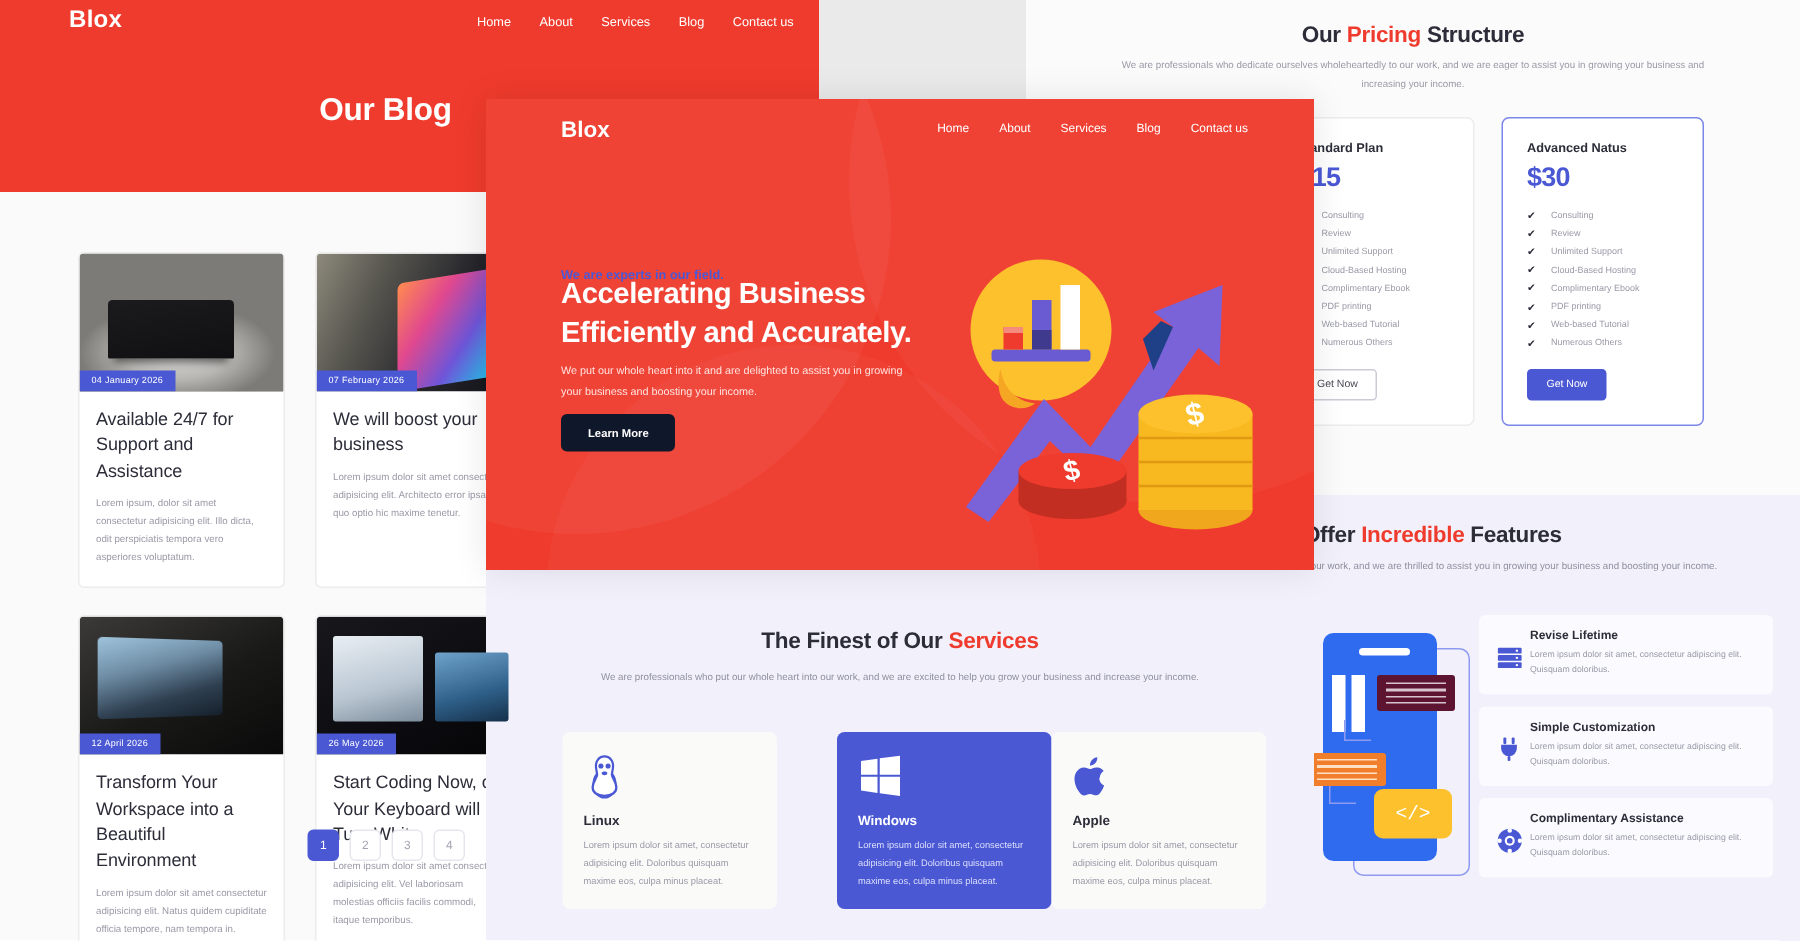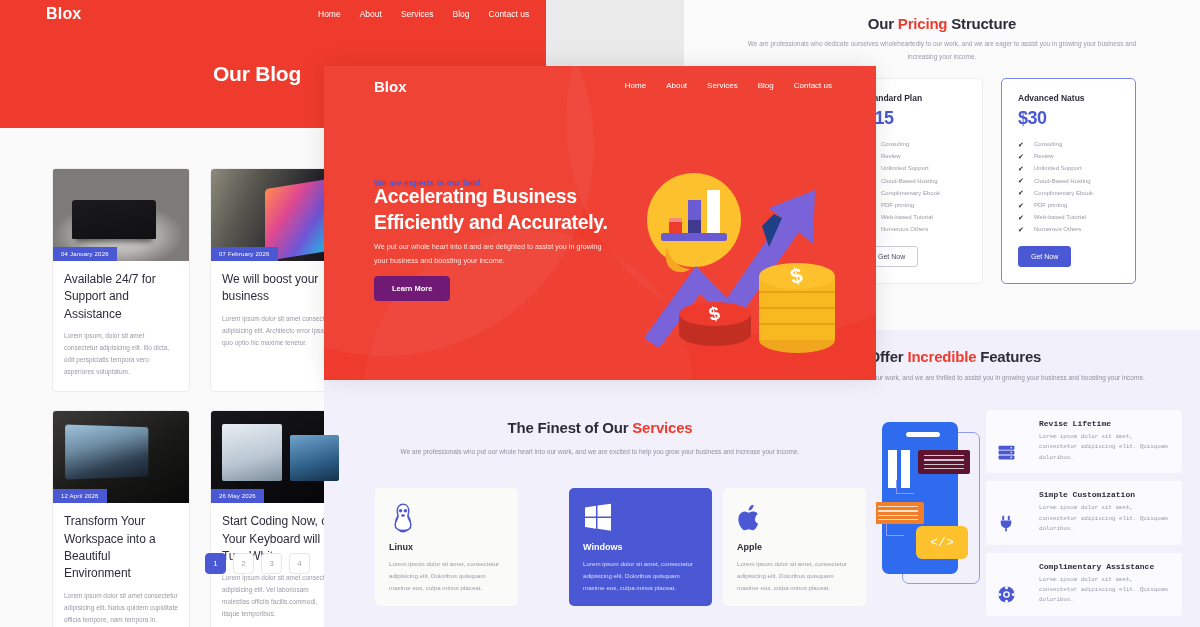--- a/index.html
+++ b/index.html
@@ -185,21 +185,21 @@
     color:#fff;font-size:13px;font-family:"Liberation Mono",monospace;}
   .ill-thin1{position:absolute;left:22px;top:62px;width:18px;height:14px;border-left:1px solid #8e9bf0;border-bottom:1px solid #8e9bf0;}
   .ill-thin2{position:absolute;left:12px;top:104px;width:18px;height:14px;border-left:1px solid #8e9bf0;border-bottom:1px solid #8e9bf0;}
 
   #feature-list {
     position:absolute; left:302px; top:80px; width:196px;
     display:flex; flex-direction:column; gap:8px;
   }
   .feature-card {
     background:#fafaff; border-radius:4px; padding:9px 11px 10px 9px;
-    display:flex; gap:22px; align-items:flex-end;font-family:Liberation Mono, monospace;
+    display:flex; gap:3px; align-items:center;
   }
   .feature-ico {
     width:22px; height:22px; flex:0 0 22px; margin-top:5px;
     display:flex; align-items:center; justify-content:center;
   }
   .feature-h { font-size:8px; font-weight:bold; color:#2d2d3a; margin-bottom:4px; }
   .feature-p { font-size:5.8px; color:#9a9aa8; line-height:1.8; }
 
   
   #services-page {
@@ -209,21 +209,21 @@
   #services-title {
     position:absolute; left:0; top:39px; width:552px; text-align:center;
     font-size:15px; font-weight:bold; color:#2d2d3a; letter-spacing:-.2px;
   }
   #services-title .hl { color:#ef3b2d; }
   #services-sub {
     position:absolute; left:76px; top:65px; width:400px; text-align:center;
     font-size:6.5px; color:#8f8fa0; line-height:2;
   }
   #service-cards {
-    position:absolute; left:51px; top:108px; display:flex; gap:11px;
+    position:absolute; left:51px; top:108px; display:flex; 
   }
   .service-card {
     width:143px; height:118px; border-radius:5px;
     background:#fafaf9; padding:14px 14px 0;
   }
   .service-card.active { background:#4a58d4;margin-left:40px; }
   .svc-ico { height:34px; margin-bottom:6px; display:flex; align-items:flex-start; }
   .svc-h { font-size:9px; font-weight:bold; color:#2d2d3a; margin-bottom:6px; }
   .svc-p { font-size:6.2px; color:#9a9aa8; line-height:1.95; }
   .service-card.active .svc-h { color:#fff; }
@@ -263,21 +263,21 @@
     position:absolute; left:50px; top:118px; width:300px;
     color:#fff; font-size:19.5px; font-weight:bold;
     line-height:1.32; letter-spacing:-.3px;
   }
   #hero-sub {
     position:absolute; left:50px; top:174px; width:232px;
     color:#ffe3df; font-size:7.2px; line-height:1.95;
   }
   #hero-cta {
     position:absolute; left:50px; top:210px;
-    background:#701a75; color:#fff; border:none; border-radius:4px;
+    background:#0f172a; color:#fff; border:none; border-radius:4px;
     padding:8px 18px; font-size:7.5px; font-weight:600;
     font-family:"Liberation Sans", sans-serif;
   }
   #hero-art { position:absolute; left:295px; top:82px; width:240px; height:215px; }
 </style>
 </head>
 <body>
 
 <div id="bg-blog-page">
   <div id="blog-hero">

